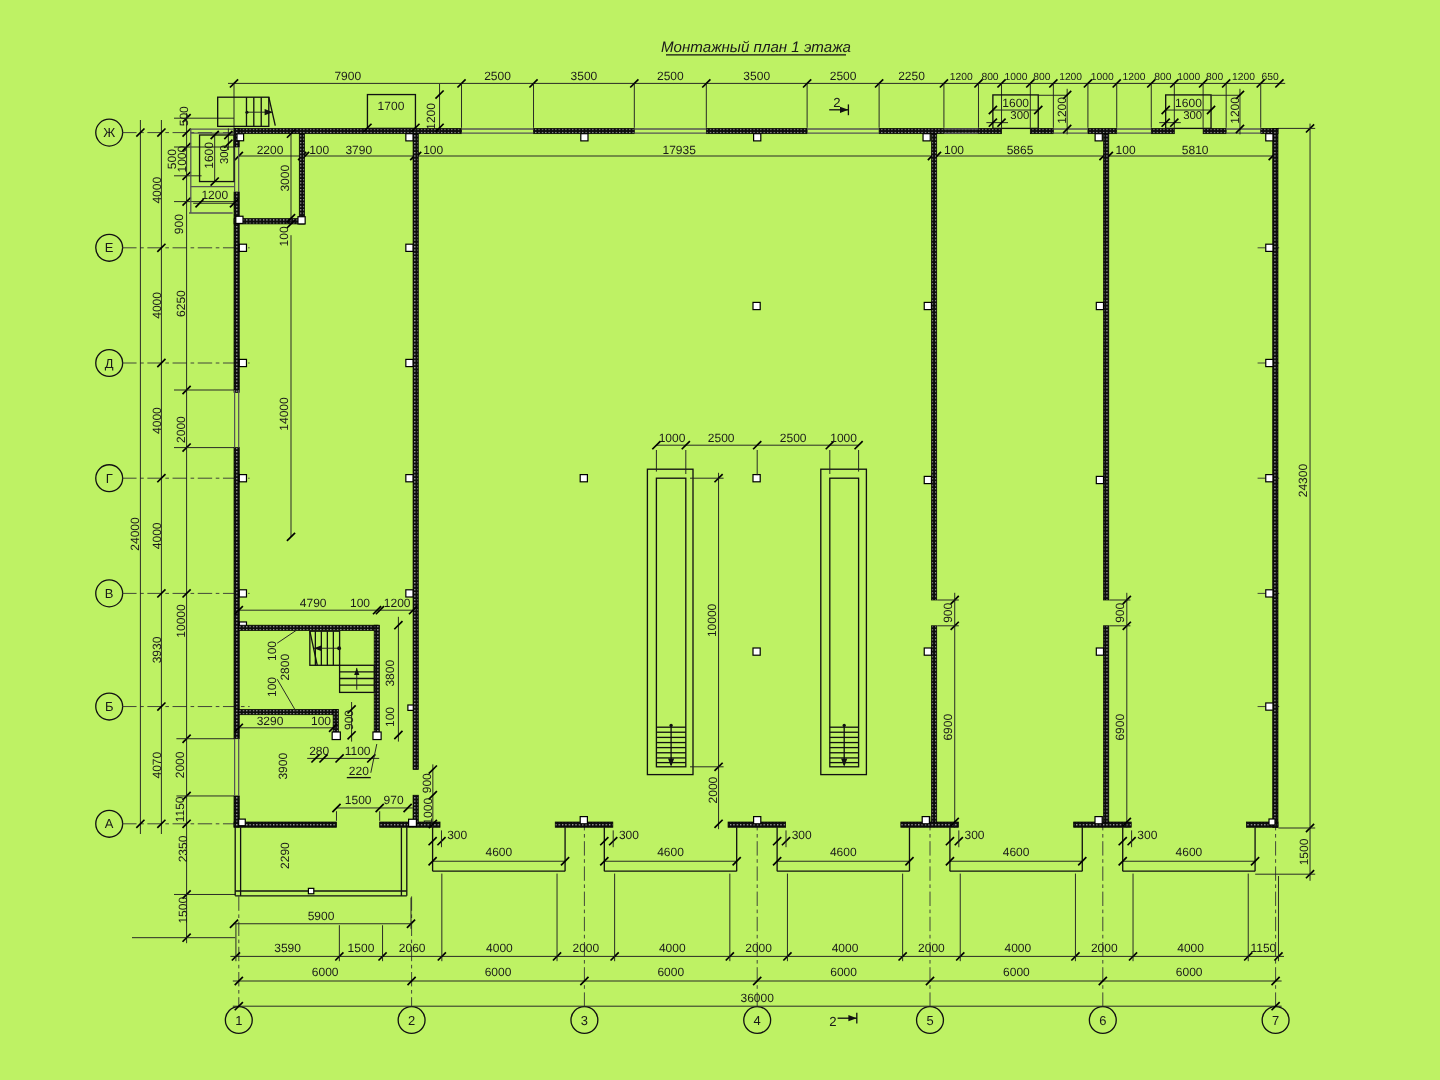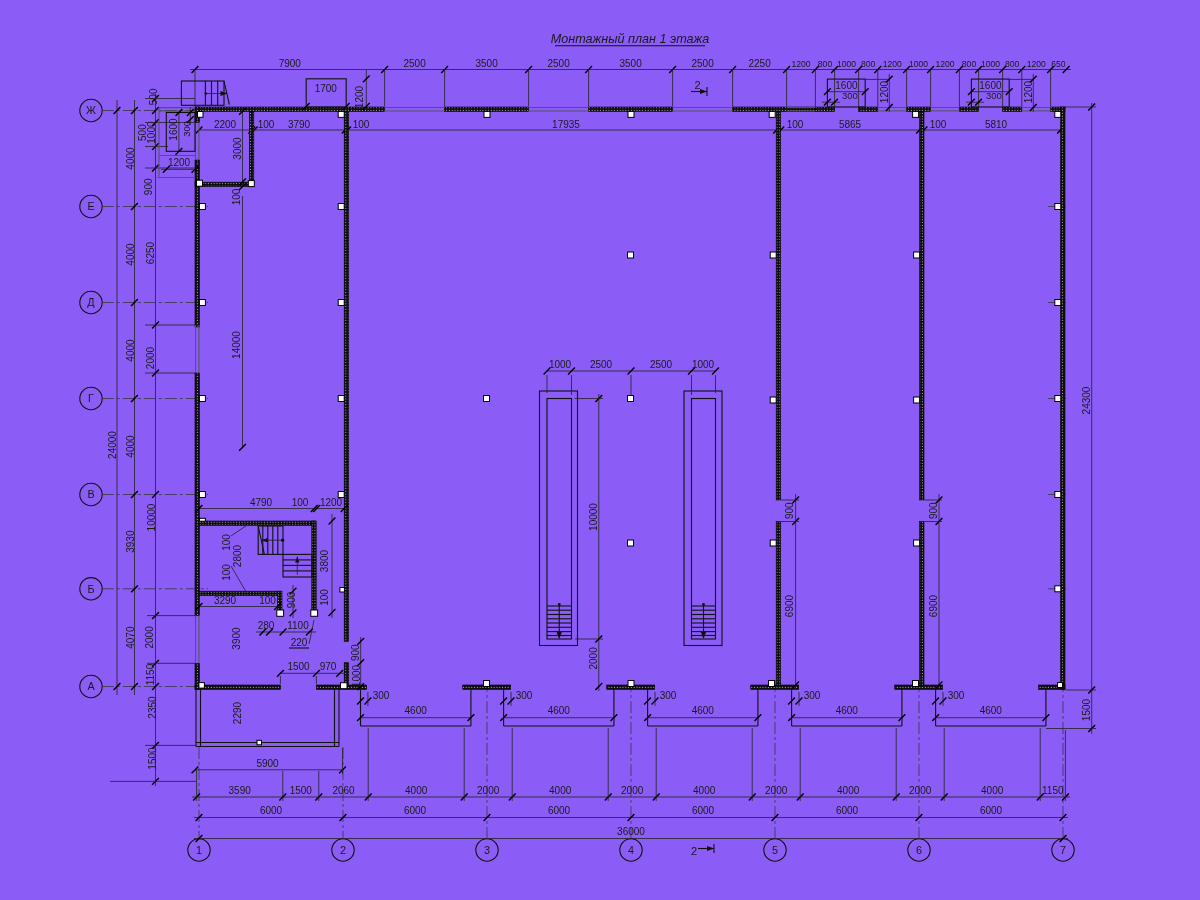--- a/index.html
+++ b/index.html
@@ -1,15 +1,15 @@
 <!DOCTYPE html>
 <html><head><meta charset="utf-8">
 <style>
 html,body{margin:0;padding:0;background:#fff;-webkit-font-smoothing:antialiased;}
-#page{position:relative;width:1200px;height:900px;background:#8b5cf6;overflow:hidden;}
+#page{position:relative;width:1200px;height:900px;background:#bef264;overflow:hidden;}
 svg{position:absolute;left:0;top:0;}
 text{font-family:"Liberation Sans",sans-serif;fill:#1a1a1a;}
 .tx{text-anchor:middle;}
 .t{stroke:#111;stroke-width:1.1;fill:none;}
 .d{stroke:#222;stroke-width:0.8;fill:none;}
 .g{stroke:#555;stroke-width:1.05;fill:none;}
 .ax{stroke:#333;stroke-width:0.75;fill:none;stroke-dasharray:12 3 3 3;}
 .wall{fill:url(#hz);stroke:#000;stroke-width:0.6;}
 .col{fill:#fff;stroke:#000;stroke-width:1;}
 </style></head><body>

